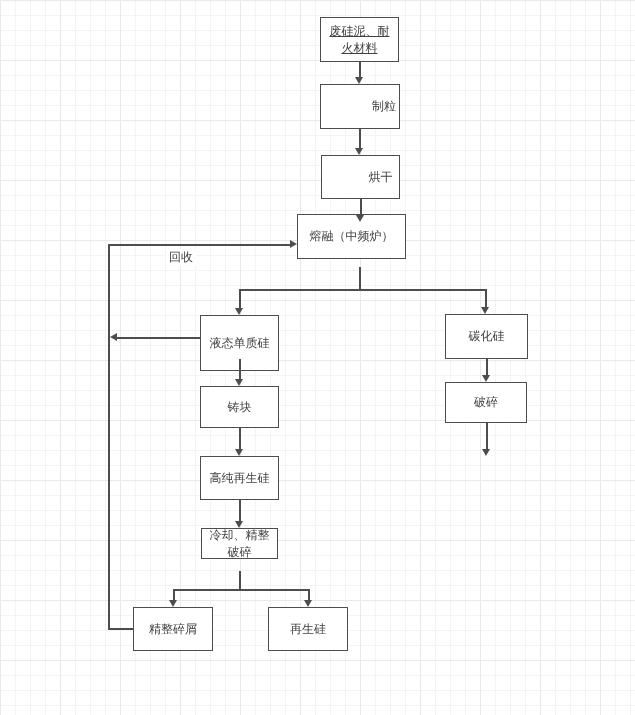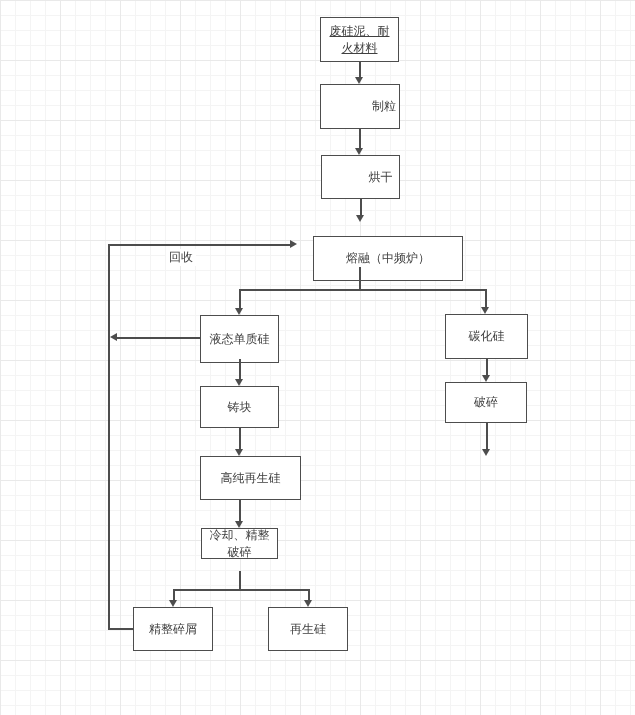--- a/index.html
+++ b/index.html
@@ -48,24 +48,24 @@
 </style>
 </head>
 <body>
 
 <div id="canvas">
 
   <div class="node" style="left:320px;top:17px;width:79px;height:45px;text-decoration:underline;"><span>废硅泥、耐
 火材料</span></div>
   <div class="node" style="left:320px;top:84px;width:80px;height:45px;padding-left:48px;"><span>制粒</span></div>
   <div class="node" style="left:321px;top:155px;width:79px;height:44px;padding-left:40px;"><span>烘干</span></div>
-  <div class="node" style="left:297px;top:236px;width:150px;height:45px;margin-left:16px;"><span>熔融（中频炉）</span></div>
-  <div class="node" style="left:200px;top:315px;width:79px;height:48px;"><span>液态单质硅</span></div>
+  <div class="node" style="left:297px;top:214px;width:109px;height:45px;"><span>熔融（中频炉）</span></div>
+  <div class="node" style="left:200px;top:315px;width:79px;height:56px;"><span>液态单质硅</span></div>
   <div class="node" style="left:200px;top:386px;width:79px;height:42px;"><span>铸块</span></div>
-  <div class="node" style="left:200px;top:456px;width:101px;height:44px;"><span>高纯再生硅</span></div>
+  <div class="node" style="left:200px;top:456px;width:79px;height:44px;"><span>高纯再生硅</span></div>
   <div class="node" style="left:201px;top:528px;width:77px;height:31px;"><span>冷却、精整
 破碎</span></div>
   <div class="node" style="left:133px;top:607px;width:80px;height:44px;"><span>精整碎屑</span></div>
   <div class="node" style="left:268px;top:607px;width:80px;height:44px;"><span>再生硅</span></div>
   <div class="node" style="left:445px;top:314px;width:83px;height:45px;"><span>碳化硅</span></div>
   <div class="node" style="left:445px;top:382px;width:82px;height:41px;"><span>破碎</span></div>
 
   <div class="vline" style="left:359px;top:62px;height:15px;"></div>
   <div class="tri tri-down" style="left:355px;top:77px;"></div>
 

